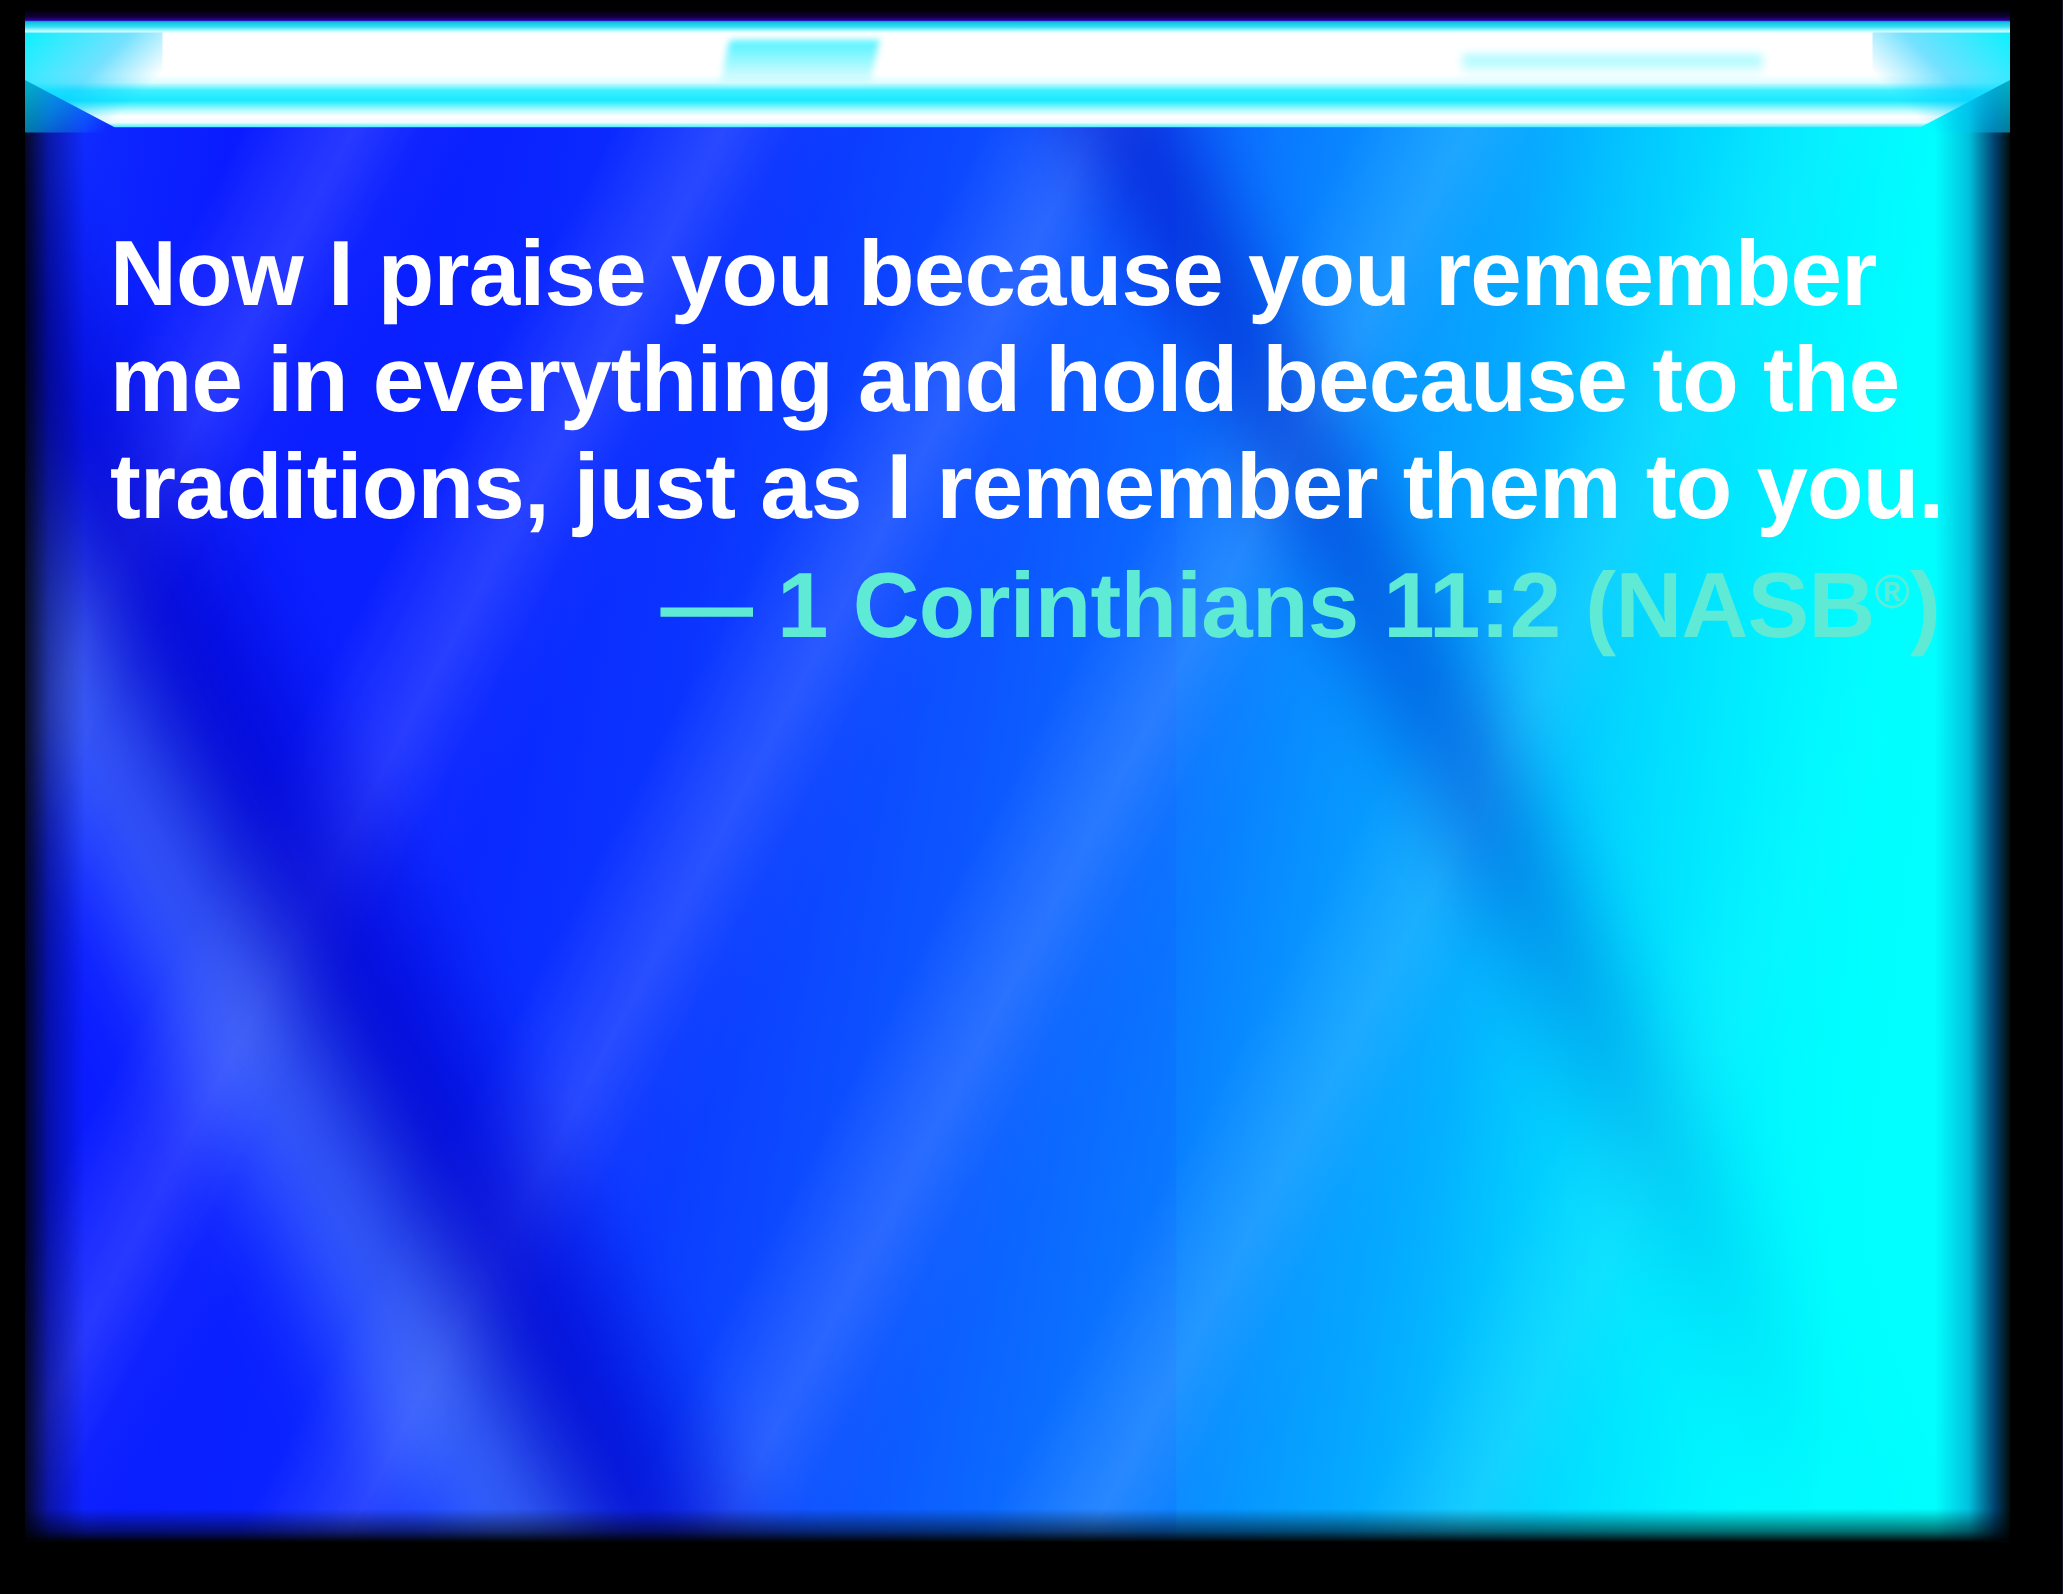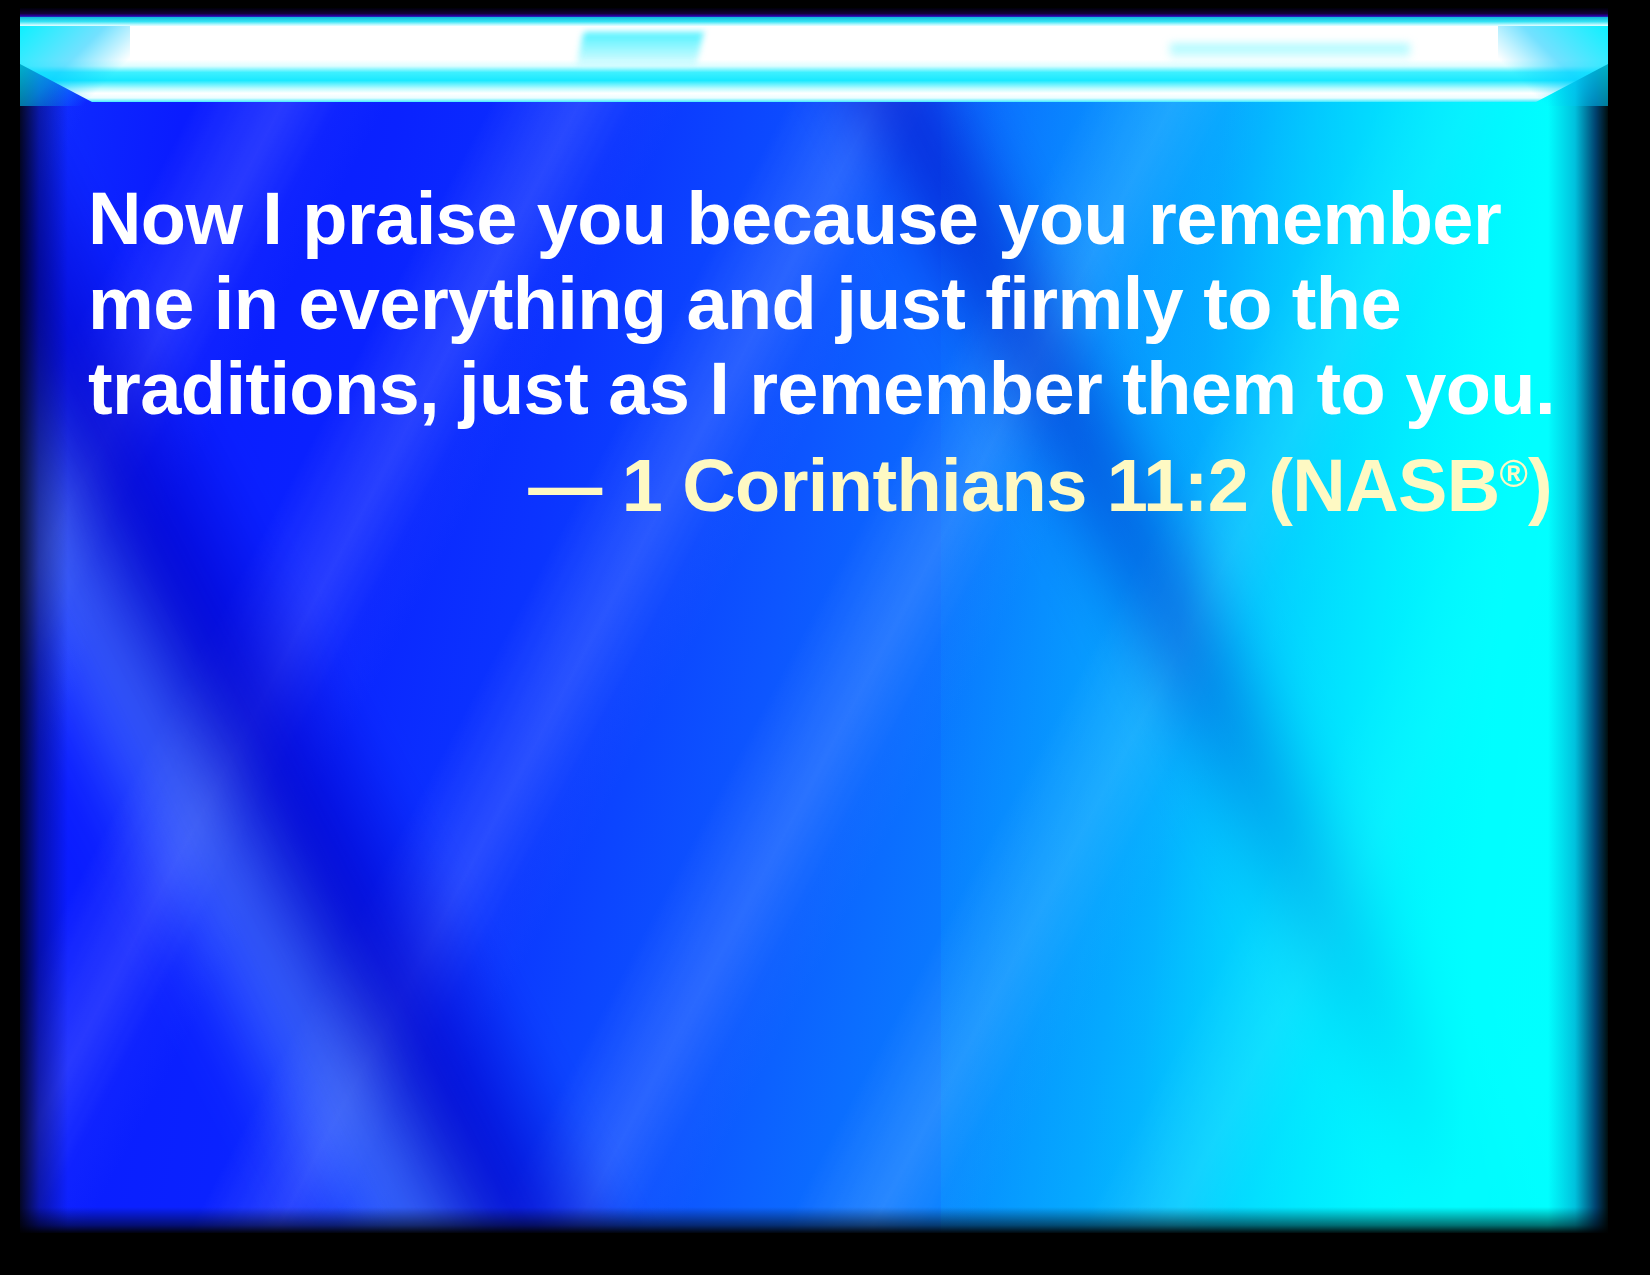--- a/index.html
+++ b/index.html
@@ -246,21 +246,21 @@
   .verse-line {
     color: #ffffff;
     font-family: "Liberation Sans", sans-serif;
     font-weight: bold;
     font-size: 74px;
     line-height: 85px;
     letter-spacing: -0.6px;
     white-space: nowrap;
   }
   .attribution {
-    color: #fef9c3;
+    color: #5eead4;
     font-family: "Liberation Sans", sans-serif;
     font-weight: bold;
     font-size: 74px;
     line-height: 85px;
     letter-spacing: -0.6px;
     text-align: right;
     white-space: nowrap;
     padding-right: 6px;
   }
   .attribution sup {
@@ -290,21 +290,21 @@
       <div class="banner-cyanline"></div>
       <div class="banner-body"></div>
       <div class="banner-leftwedge"></div>
       <div class="banner-rightwedge"></div>
       <div class="banner-wisp"></div>
       <div class="banner-wisp2"></div>
     </div>
 
     <div class="verse-block">
       <div class="verse-line">Now I praise you because you remember</div>
-      <div class="verse-line">me in everything and just firmly to the</div>
+      <div class="verse-line">me in everything and hold because to the</div>
       <div class="verse-line">traditions, just as I remember them to you.</div>
       <div class="attribution"><span>— </span><span>1 Corinthians 11:2 (NASB</span><sup>®</sup><span>)</span></div>
     </div>
   </div>
 
   <div class="frame-top"></div>
   <div class="frame-bottom"></div>
   <div class="frame-left"></div>
   <div class="frame-right"></div>
 

